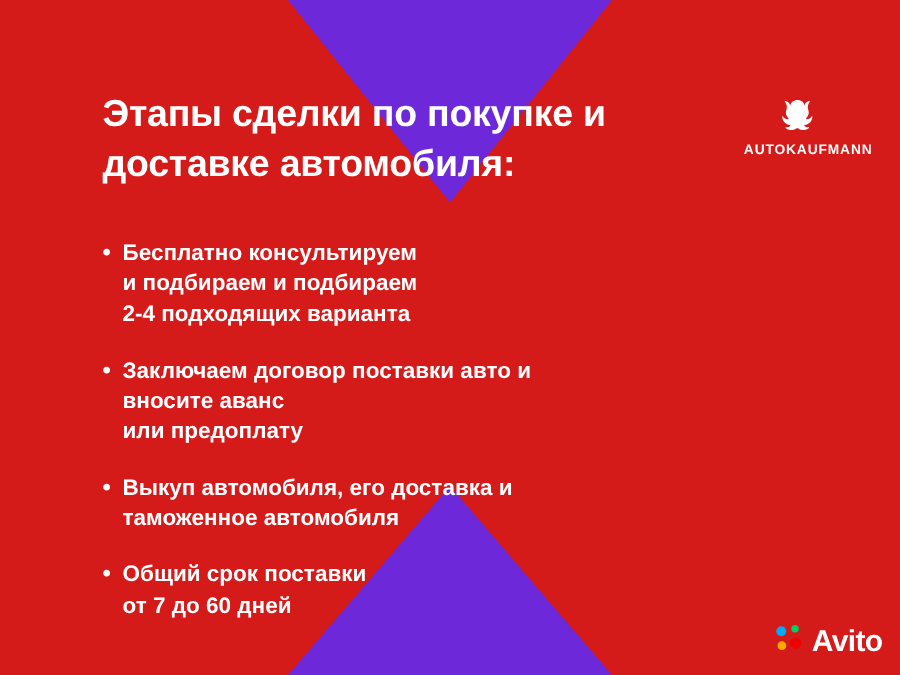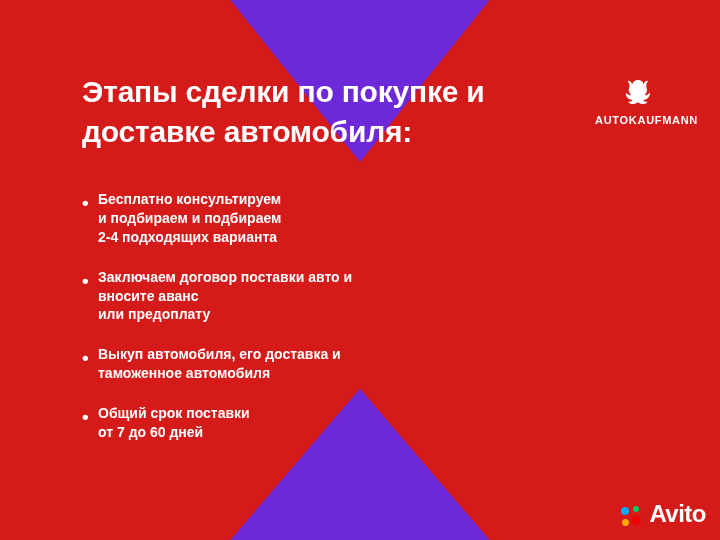--- a/index.html
+++ b/index.html
@@ -88,31 +88,31 @@
   .bullet-dot {
     flex: 0 0 auto;
     width: 16px;
     color: #ffffff;
     font-size: 19px;
     line-height: 1.35;
     font-weight: bold;
   }
   .bullet-text {
     color: #ffffff;
-    font-size: 14px;
+    font-size: 18px;
     font-weight: bold;
     line-height: 1.35;
     white-space: pre-line;
   }
   .avito {
     position: absolute;
     right: 14px;
     bottom: 12px;
     display: flex;
-    align-items: flex-end;
+    align-items: flex-start;
     gap: 6px;
   }
   .avito-dots {
     position: relative;
     width: 22px;
     height: 22px;
   }
   .avito-dots i {
     position: absolute;
     border-radius: 50%;

